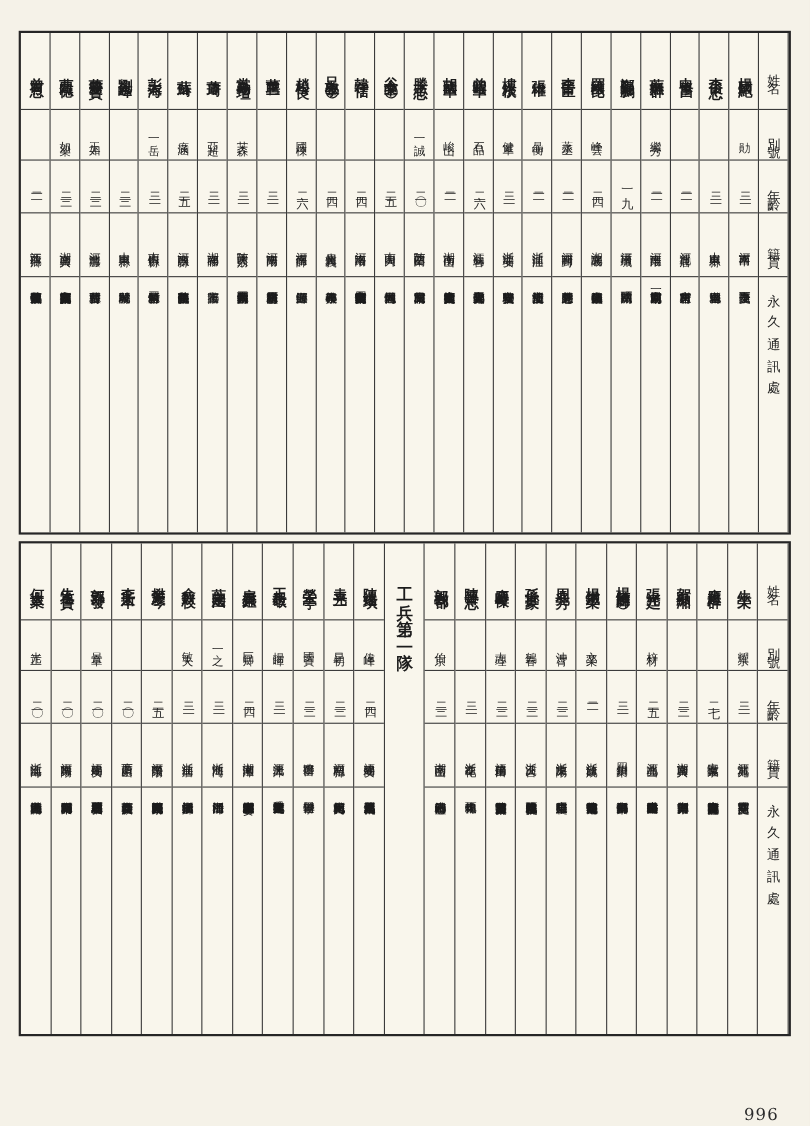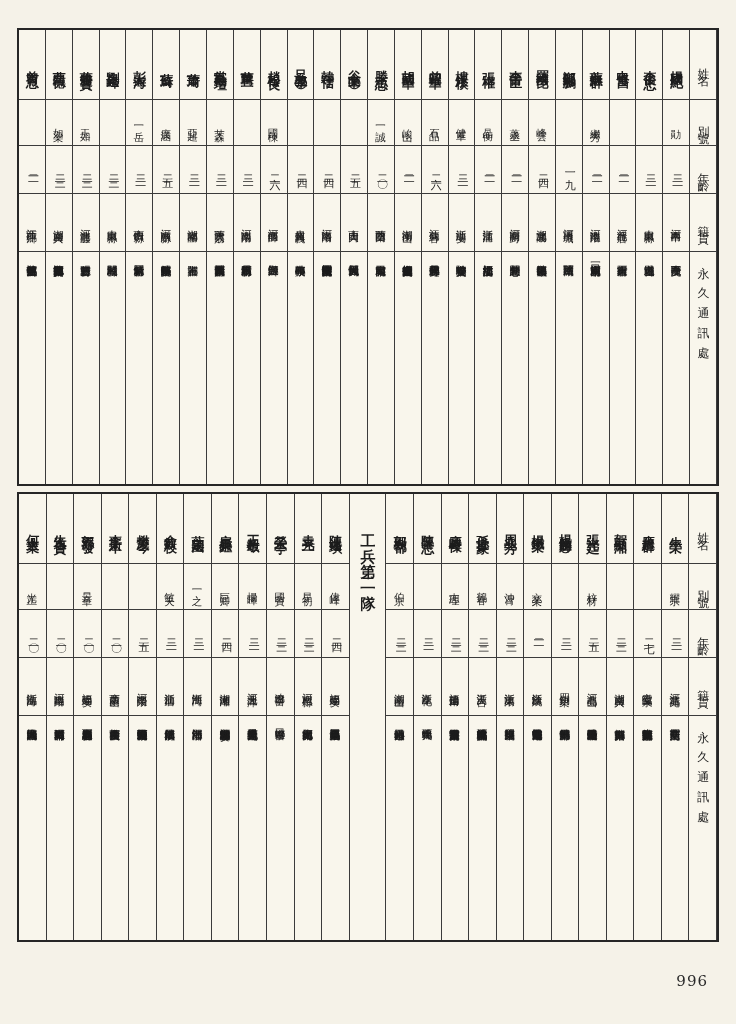--- a/index.html
+++ b/index.html
@@ -61,21 +61,21 @@
   }
   .hdr{font-size:12px;letter-spacing:7px;font-weight:400;}
   .hdr-tall{letter-spacing:20px;}
   .divider-cell{
     height:100%;border-bottom:none;
     display:flex;justify-content:center;align-items:flex-start;
     padding-top:28px;box-sizing:border-box;
   }
   .divider-label{font-size:15px;font-weight:700;letter-spacing:15px;}
   .page-num{
-    position:absolute;right:28px;top:972px;
+    position:absolute;right:28px;top:1004px;
     font-family:"DejaVu Serif","Liberation Serif",serif;
     font-size:15px;color:#2a2a2a;letter-spacing:1px;
   }
 </style>
 </head>
 <body>
 
 <div class="paper"></div>
 
 <div class="sheet">

